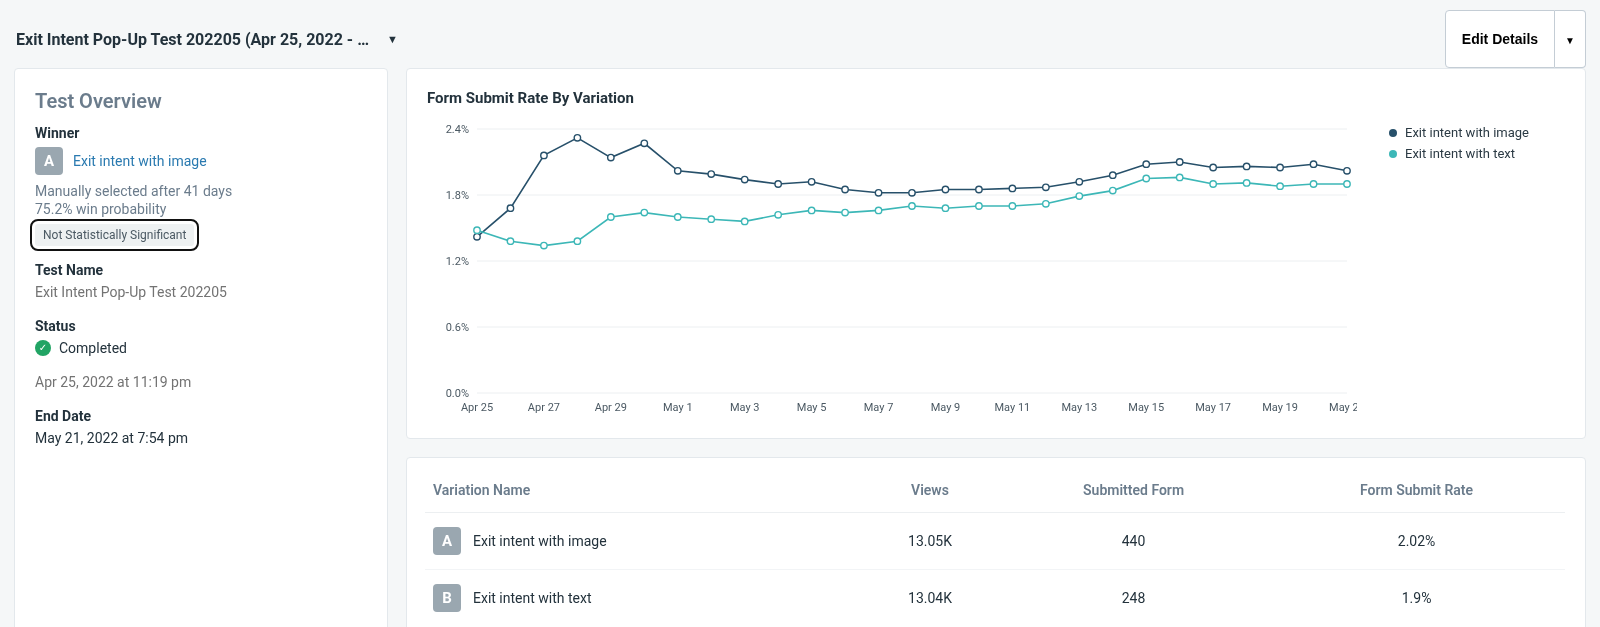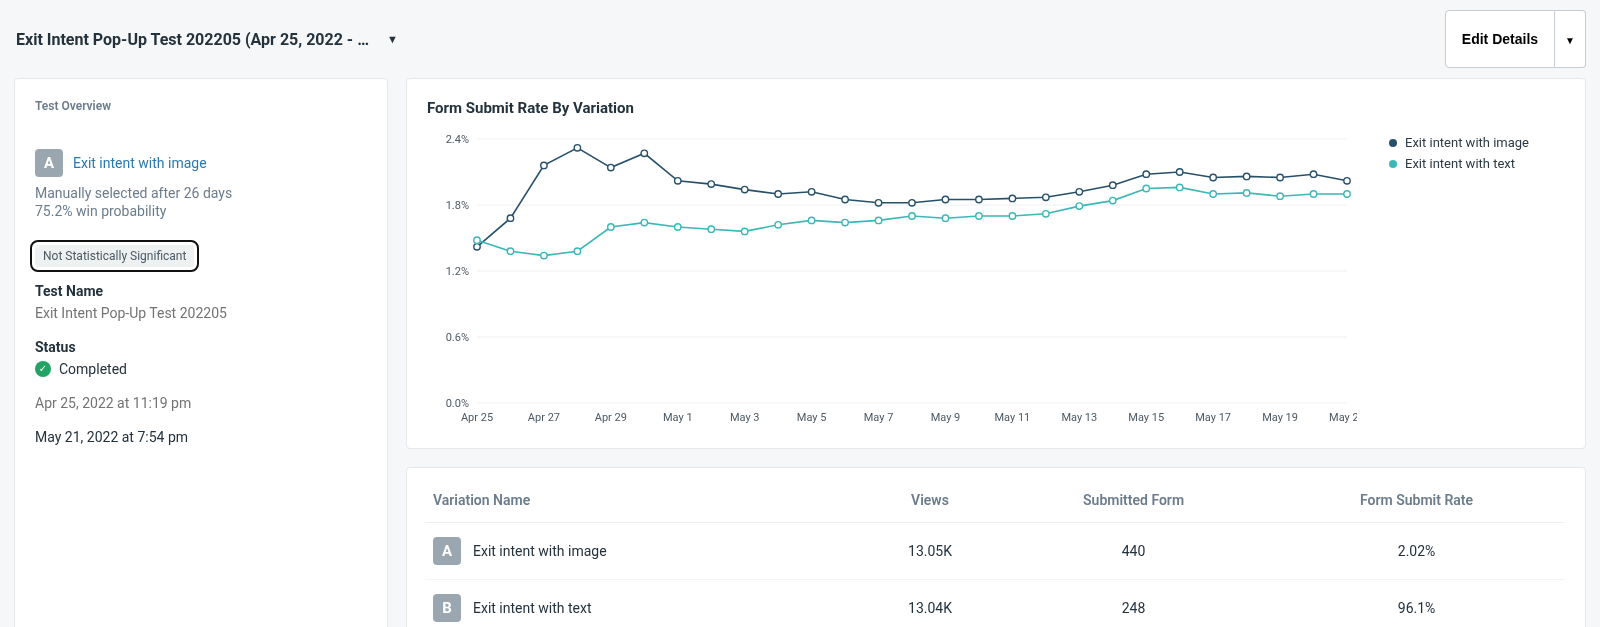--- a/index.html
+++ b/index.html
@@ -9,21 +9,21 @@
     background: #f5f7f8;
     color: #23323c;
     font-size: 14px;
     width: 1600px;
   }
   .page { padding: 10px 14px 24px 14px; }
   .header-row {
     display: flex;
     justify-content: space-between;
     align-items: center;
-    margin-bottom: 10px;
+    margin-bottom: 0;
     padding: 0 0 0 2px;
   }
   .title-selector {
     display: inline-flex;
     align-items: center;
     gap: 18px;
     font-weight: 700;
     font-size: 16px;
     cursor: pointer;
   }
@@ -48,24 +48,24 @@
   }
   .content { display: flex; gap: 18px; }
   .sidebar {
     width: 374px;
     background: #fff;
     border: 1px solid #e3e8ec;
     border-radius: 4px;
     padding: 20px 20px 28px 20px;
   }
   .sb-title {
-    font-size: 12px;
+    font-size: 20px;
     font-weight: 600;
     color: #6b7c8c;
-    margin-bottom: 36px;
+    margin-bottom: 12px;
   }
   .sb-label {
     font-weight: 700;
     color: #23323c;
     margin-bottom: 6px;
   }
   .sb-value { color: #737373; margin-bottom: 18px; }
   .winner-row {
     display: flex;
     align-items: center;
@@ -88,21 +88,21 @@
   .sig-badge {
     display: inline-block;
     padding: 4px 8px;
     background: #eef1f2;
     border-radius: 3px;
     font-size: 12px;
     color: #4b5963;
     outline: 2px solid #111;
     outline-offset: 3px;
     margin-bottom: 16px;
-    margin-top: 18px;
+    margin-top: 7px;
   }
   .status-line { display: flex; align-items: center; gap: 8px; margin-bottom: 18px; }
   .check-icon {
     width: 16px; height: 16px;
     border-radius: 50%;
     background: #21a464;
     display: inline-flex;
     align-items: center; justify-content: center;
     color: #fff;
     font-size: 10px;
@@ -168,39 +168,41 @@
       <button class="edit-btn caret-btn">
         <span style="font-size:10px;">▼</span>
       </button>
     </div>
   </div>
 
   <div class="content">
     <aside class="sidebar card">
       <div class="sb-title">Test Overview</div>
 
+      <div class="sb-label">Winner</div>
       <div class="winner-row">
         <span class="var-badge">A</span>
         <span class="link">Exit intent with image</span>
       </div>
-      <div class="muted" style="margin-bottom:2px;">Manually selected after 26 days</div>
-      <div class="muted" style="margin-bottom:8px;">75.2% win probability</div>
+      <div class="muted" style="margin-bottom:2px;">Manually selected after 41 days</div>
+      <div class="muted" style="">75.2% win probability</div>
       <span class="sig-badge">Not Statistically Significant</span>
 
       <div class="sb-label">Test Name</div>
       <div class="sb-value">Exit Intent Pop-Up Test 202205</div>
 
       <div class="sb-label">Status</div>
       <div class="status-line">
         <span class="check-icon">✓</span>
         <span>Completed</span>
       </div>
 
       <div class="sb-value">Apr 25, 2022 at 11:19 pm</div>
 
+      <div class="sb-label">End Date</div>
       <div>May 21, 2022 at 7:54 pm</div>
     </aside>
 
     <div class="main-col">
       <div class="card chart-card">
         <div class="chart-title">Form Submit Rate By Variation</div>
         <div class="chart-wrap">
           <div class="chart-svg-holder">
             <svg id="chart-svg" width="930" height="300" viewBox="0 0 930 300">
                 <g class="grid">
@@ -326,20 +328,20 @@
             </tr>
             <tr>
               <td>
                   <div class="var-cell">
                 <span class="var-badge">B</span>
                 <span>Exit intent with text</span>
               </div>
                 </td>
               <td class="r">13.04K</td>
               <td class="r">248</td>
-              <td class="r">96.1%</td>
+              <td class="r">1.9%</td>
             </tr>
           </tbody>
         </table>
       </div>
     </div>
   </div>
 </div>
 
 </body></html>

